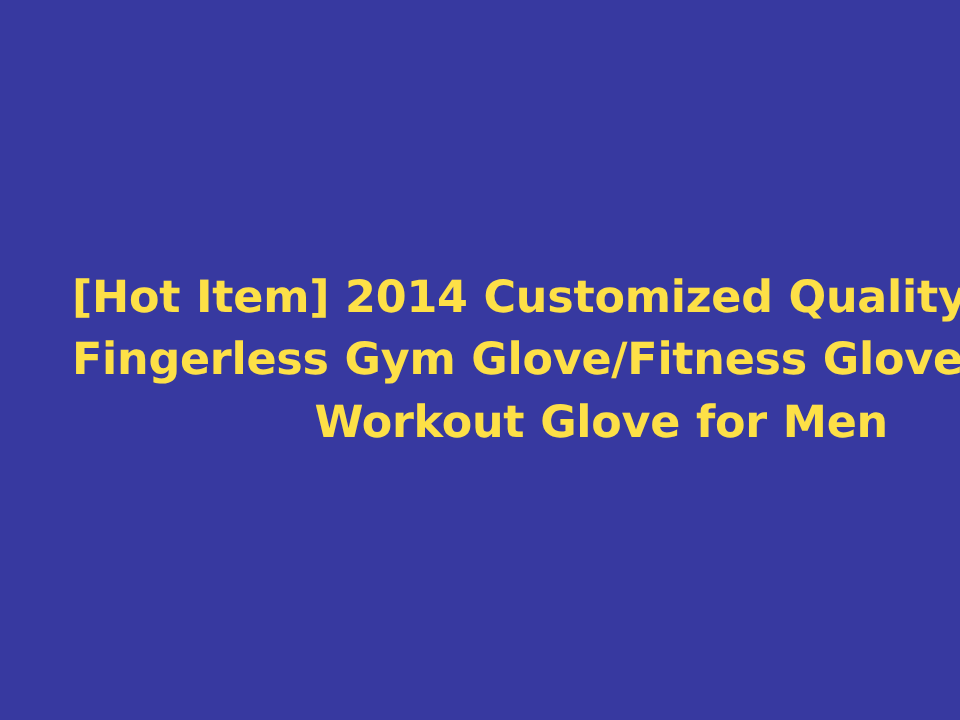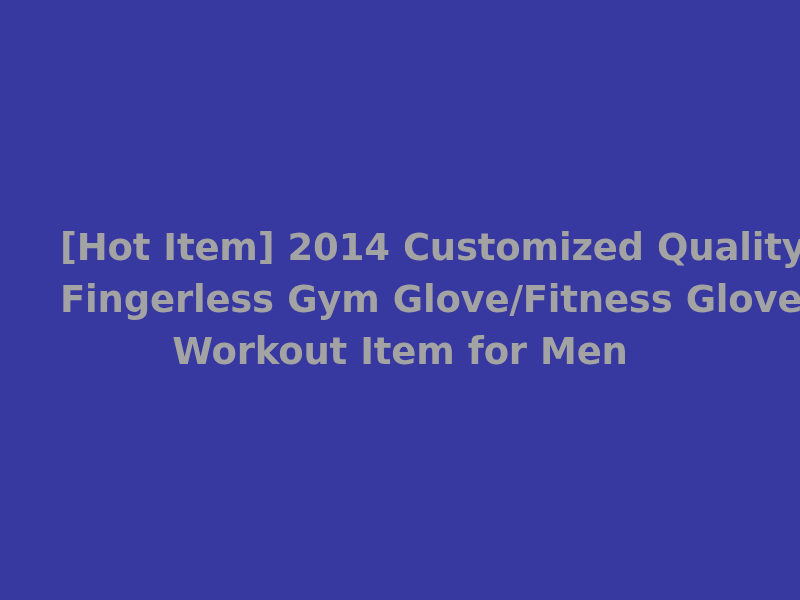--- a/index.html
+++ b/index.html
@@ -23,22 +23,22 @@
     background-color: #3739a0;
     display: flex;
     align-items: center;
     justify-content: center;
   }
 
   #title-block {
     width: 680px;
     margin: 0;
     padding: 0;
-    text-align: center;
-    color: #a3a3a3;
+    text-align: right;
+    color: #fde047;
     font-family: "DejaVu Sans", "Liberation Sans", sans-serif;
     font-weight: bold;
     font-size: 37px;
     line-height: 52px;
     letter-spacing: -0.2px;
     word-spacing: 0.5px;
     -webkit-font-smoothing: antialiased;
   }
 
   .title-line {
@@ -47,16 +47,16 @@
   }
 </style>
 </head>
 <body>
 
 <div id="placeholder-card">
 
   <h1 id="title-block">
     <span class="title-line">[Hot Item] 2014 Customized Quality</span>
     <span class="title-line">Fingerless Gym Glove/Fitness Glove/</span>
-    <span class="title-line">Workout Item for Men</span>
+    <span class="title-line">Workout Glove for Men</span>
   </h1>
 
 </div>
 
 </body></html>

